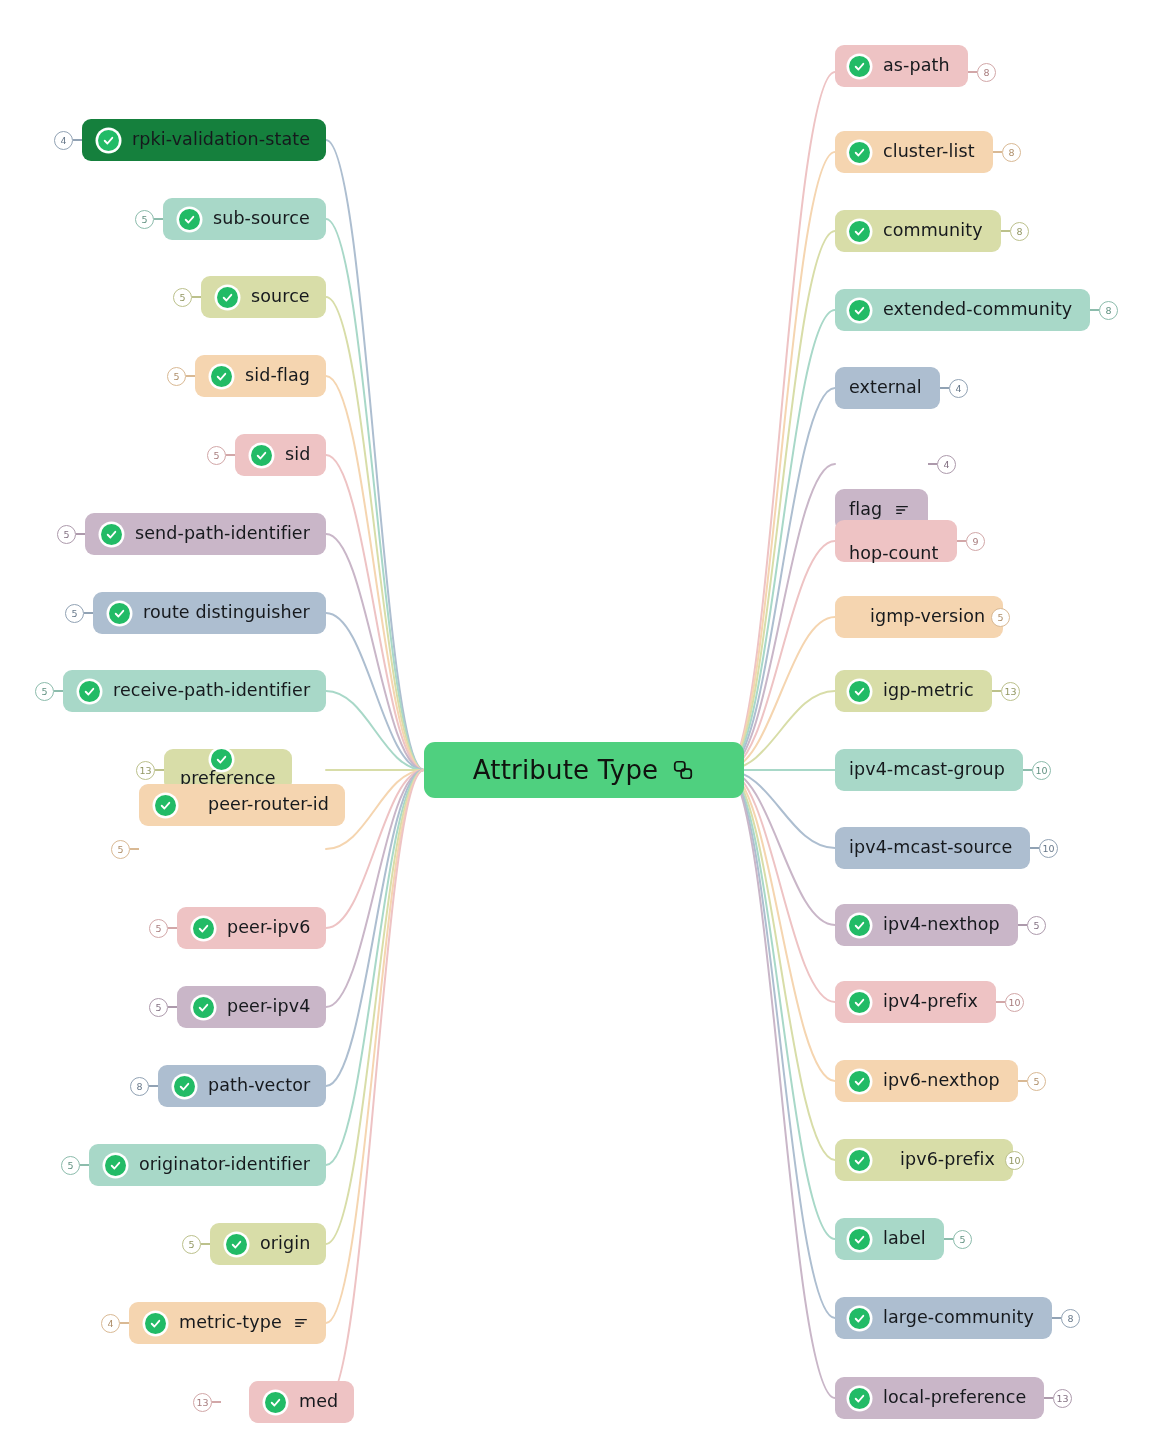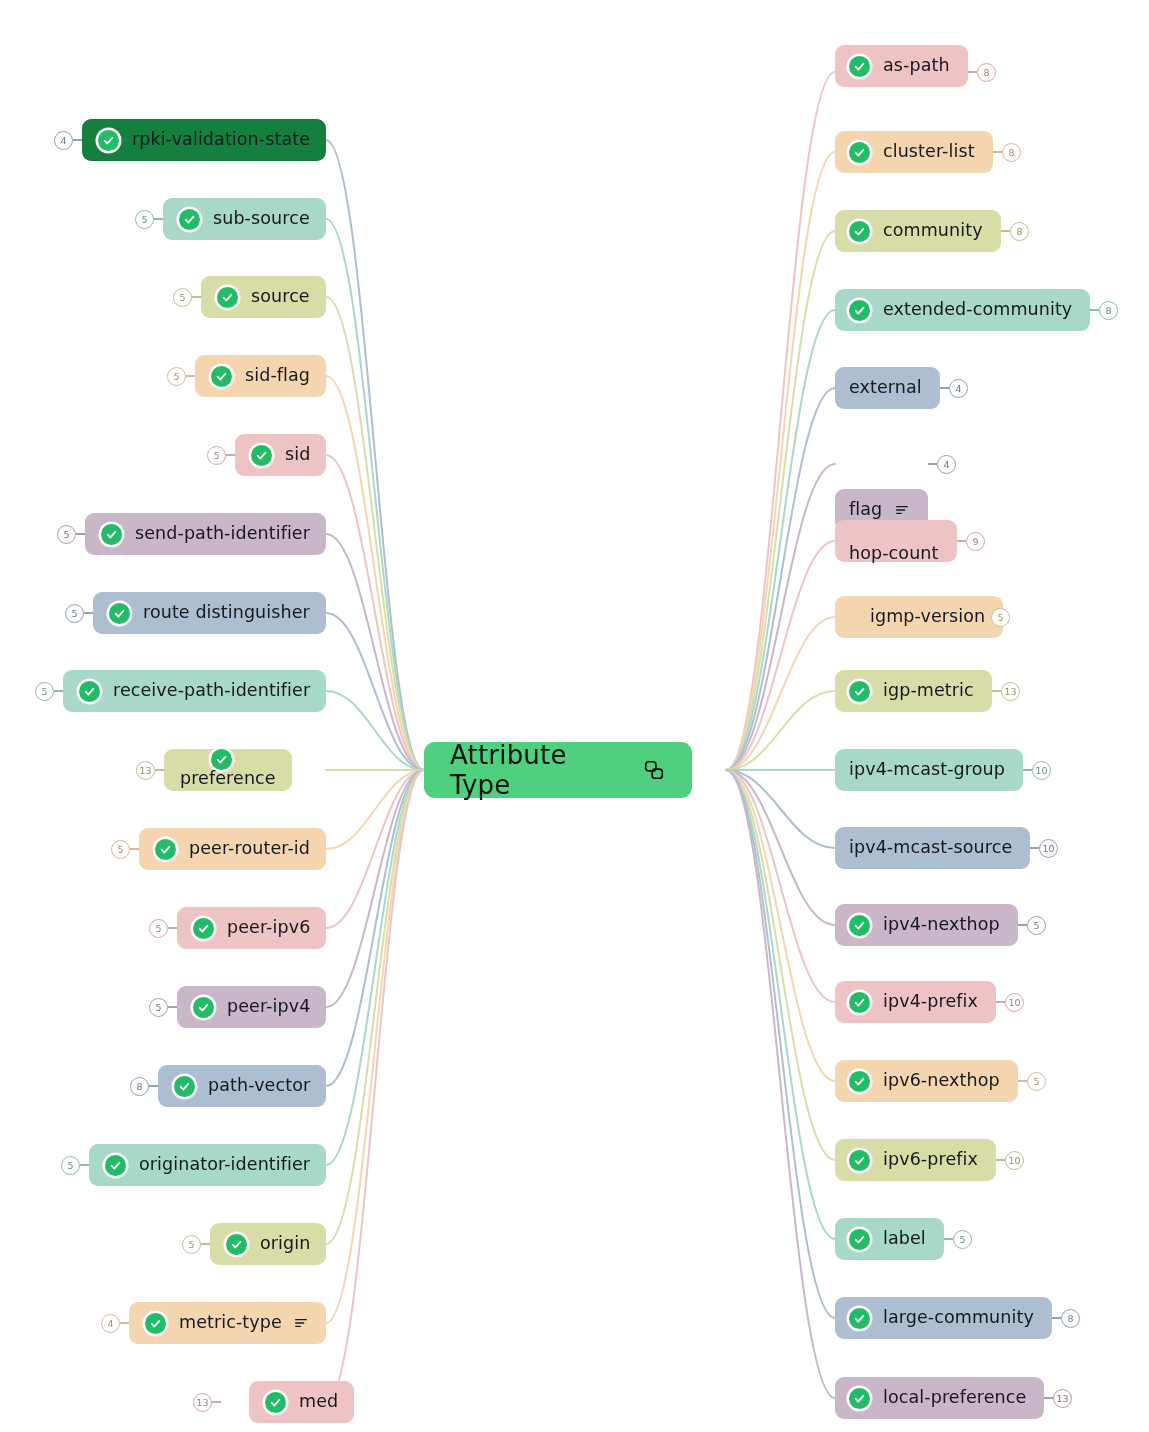--- a/index.html
+++ b/index.html
@@ -133,21 +133,21 @@
       <path d="M 726 770 C 771.78 770, 789.22 848, 835 848" stroke="#adbed0" stroke-width="2" fill="none" stroke-linecap="round"></path>
       <path d="M 726 770 C 771.78 770, 789.22 925, 835 925" stroke="#c9b6c8" stroke-width="2" fill="none" stroke-linecap="round"></path>
       <path d="M 726 770 C 771.78 770, 789.22 1002, 835 1002" stroke="#eec3c4" stroke-width="2" fill="none" stroke-linecap="round"></path>
       <path d="M 726 770 C 771.78 770, 789.22 1081, 835 1081" stroke="#f5d5b0" stroke-width="2" fill="none" stroke-linecap="round"></path>
       <path d="M 726 770 C 771.78 770, 789.22 1160, 835 1160" stroke="#d8dda8" stroke-width="2" fill="none" stroke-linecap="round"></path>
       <path d="M 726 770 C 771.78 770, 789.22 1239, 835 1239" stroke="#a8d8c8" stroke-width="2" fill="none" stroke-linecap="round"></path>
       <path d="M 726 770 C 771.78 770, 789.22 1318, 835 1318" stroke="#adbed0" stroke-width="2" fill="none" stroke-linecap="round"></path>
       <path d="M 726 770 C 771.78 770, 789.22 1398, 835 1398" stroke="#c9b6c8" stroke-width="2" fill="none" stroke-linecap="round"></path>
     </svg>
 
-  <div class="root" id="root-node" style="left: 424px; top: 742px; width: 268px; height: 56px; background: rgb(79, 208, 127);">
+  <div class="root" id="root-node" style="left: 424px; top: 742px; width: 320px; height: 56px; background: rgb(79, 208, 127);">
     <span class="root-label">Attribute Type</span>
     <span class="root-icon">
       <svg width="22" height="22" viewBox="0 0 24 24" fill="none" stroke="#10130f" stroke-width="1.9" stroke-linecap="round" stroke-linejoin="round">
         <rect x="3" y="3" width="11" height="10" rx="3"></rect>
         <rect x="10" y="11" width="11" height="10" rx="3"></rect>
       </svg>
     </span>
   </div>
 
   <div id="nodes-layer">
@@ -234,21 +234,21 @@
       <div class="node left" style="background: rgb(216, 221, 168); top: 749px; left: 164px; flex-direction: column;">
         <span class="check-icon" style="background: rgb(34, 187, 102);">
           <svg width="13" height="13" viewBox="0 0 24 24" fill="none" stroke="#ffffff" stroke-width="3.4" stroke-linecap="round" stroke-linejoin="round">
             <path d="M5 12.5 L10 17.5 L19 7"></path>
           </svg>
         </span>
         <span class="node-label">preference</span>
       </div>
       <div class="badge" style="border-color: rgb(188, 193, 140); color: rgb(146, 151, 98); top: 760.5px; left: 136px;">13</div>
       <div class="badge-stem" style="background: rgb(188, 193, 140); top: 769.3px; left: 155px;"></div>
-      <div class="node left" style="background: rgb(245, 213, 176); top: 828px; left: 139px;">
+      <div class="node left" style="background: rgb(245, 213, 176); top: 784px; left: 139px; gap: 19px;">
         <span class="check-icon" style="background: rgb(34, 187, 102);">
           <svg width="13" height="13" viewBox="0 0 24 24" fill="none" stroke="#ffffff" stroke-width="3.4" stroke-linecap="round" stroke-linejoin="round">
             <path d="M5 12.5 L10 17.5 L19 7"></path>
           </svg>
         </span>
         <span class="node-label">peer-router-id</span>
       </div>
       <div class="badge" style="border-color: rgb(217, 185, 148); color: rgb(175, 143, 106); top: 839.5px; left: 111px;">5</div>
       <div class="badge-stem" style="background: rgb(217, 185, 148); top: 848.3px; left: 130px;"></div>
       <div class="node left" style="background: rgb(238, 195, 196); top: 907px; left: 177px;">
@@ -438,21 +438,21 @@
       <div class="node right" style="background: rgb(245, 213, 176); top: 1060px; left: 835px;">
         <span class="check-icon" style="background: rgb(34, 187, 102);">
           <svg width="13" height="13" viewBox="0 0 24 24" fill="none" stroke="#ffffff" stroke-width="3.4" stroke-linecap="round" stroke-linejoin="round">
             <path d="M5 12.5 L10 17.5 L19 7"></path>
           </svg>
         </span>
         <span class="node-label">ipv6-nexthop</span>
       </div>
       <div class="badge" style="border-color: rgb(217, 185, 148); color: rgb(175, 143, 106); top: 1071.5px; left: 1027px;">5</div>
       <div class="badge-stem" style="background: rgb(217, 185, 148); top: 1080.3px; left: 1018px;"></div>
-      <div class="node right" style="background: rgb(216, 221, 168); top: 1139px; left: 835px;">
+      <div class="node right" style="background: rgb(216, 221, 168); top: 1139px; left: 835px; gap: 17px;">
         <span class="check-icon" style="background: rgb(34, 187, 102);">
           <svg width="13" height="13" viewBox="0 0 24 24" fill="none" stroke="#ffffff" stroke-width="3.4" stroke-linecap="round" stroke-linejoin="round">
             <path d="M5 12.5 L10 17.5 L19 7"></path>
           </svg>
         </span>
         <span class="node-label">ipv6-prefix</span>
       </div>
       <div class="badge" style="border-color: rgb(188, 193, 140); color: rgb(146, 151, 98); top: 1150.5px; left: 1005px;">10</div>
       <div class="badge-stem" style="background: rgb(188, 193, 140); top: 1159.3px; left: 996px;"></div>
       <div class="node right" style="background: rgb(168, 216, 200); top: 1218px; left: 835px;">

